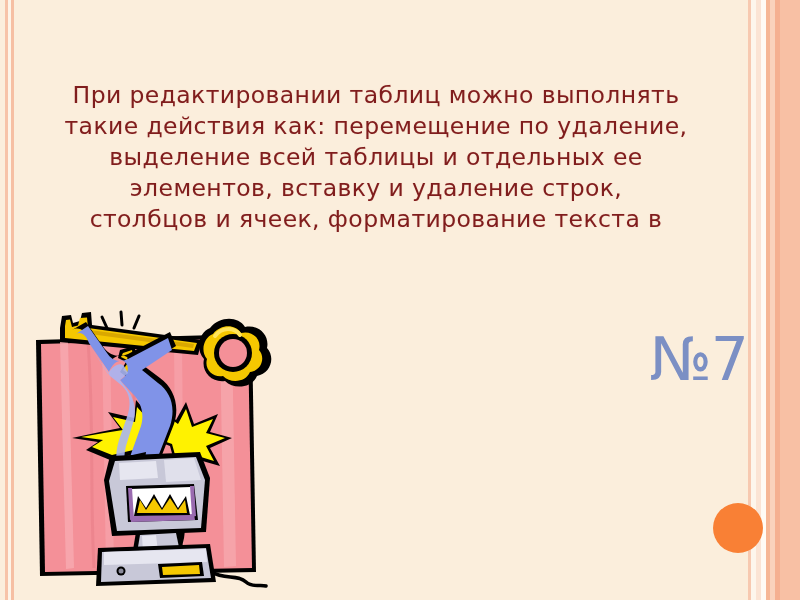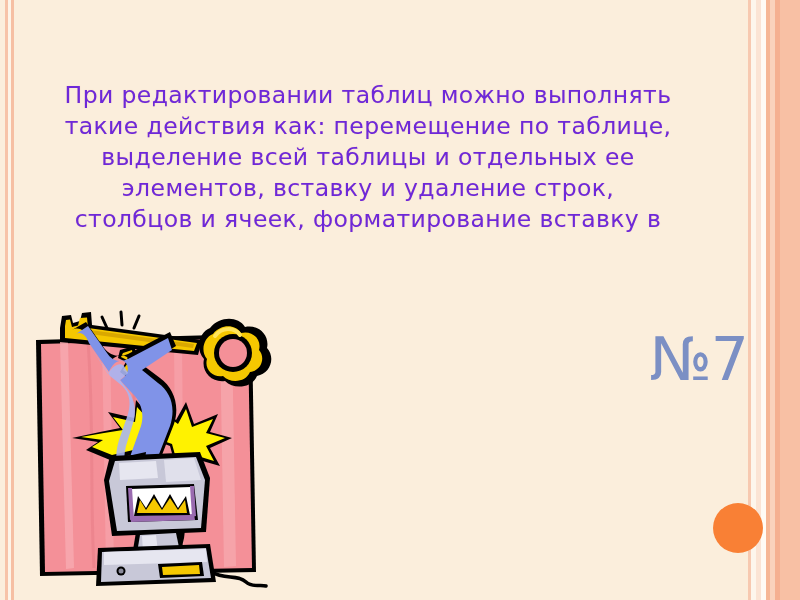--- a/index.html
+++ b/index.html
@@ -51,25 +51,25 @@
         #FFFBF4 19px,  #FFFBF4 24px,
         #F6B795 24px,  #F6B795 28px,
         #FAD2BC 28px,  #FAD2BC 33px,
         #F5B091 33px,  #F5B091 38px,
         #F8C0A4 38px,  #F8C0A4 58px);
   }
 
   
   #body-text {
     position: absolute;
-    left: 32px;
+    left: 40px;
     top: 80px;
     width: 672px;
     text-align: center;
-    color: #6d28d9;
+    color: #7f1d1d;
     font-family: "DejaVu Sans", sans-serif;
     font-size: 23.5px;
     line-height: 31px;
     letter-spacing: 0.4px;
     font-weight: 400;
     text-shadow: 0 0 1px rgba(240,161,144,0.45);
   }
   #body-text .line {
     display: block;
     white-space: nowrap;
@@ -293,23 +293,23 @@
         <path d="M134,264 L178,262 L180,276 L136,278 Z" fill="#000000"></path>
         <path d="M138,267 L175,265 L176,274 L139,275 Z" fill="#F5C800"></path>
 
         <path d="M188,272 C200,280 214,274 222,282 C228,288 236,284 242,286" stroke="#000000" stroke-width="3.5" fill="none" stroke-linecap="round"></path>
       </g>
     </svg>
   </div>
 
   <div id="body-text">
     <span class="line">При редактировании таблиц можно выполнять</span>
-    <span class="line">такие действия как: перемещение по таблице,</span>
+    <span class="line">такие действия как: перемещение по удаление,</span>
     <span class="line">выделение всей таблицы и отдельных ее</span>
     <span class="line">элементов, вставку и удаление строк,</span>
-    <span class="line">столбцов и ячеек, форматирование вставку в</span>
+    <span class="line">столбцов и ячеек, форматирование текста в</span>
   </div>
 
   <div id="number-label">№7</div>
 
   <div id="accent-circle"></div>
 
 </div>
 
 </body></html>

